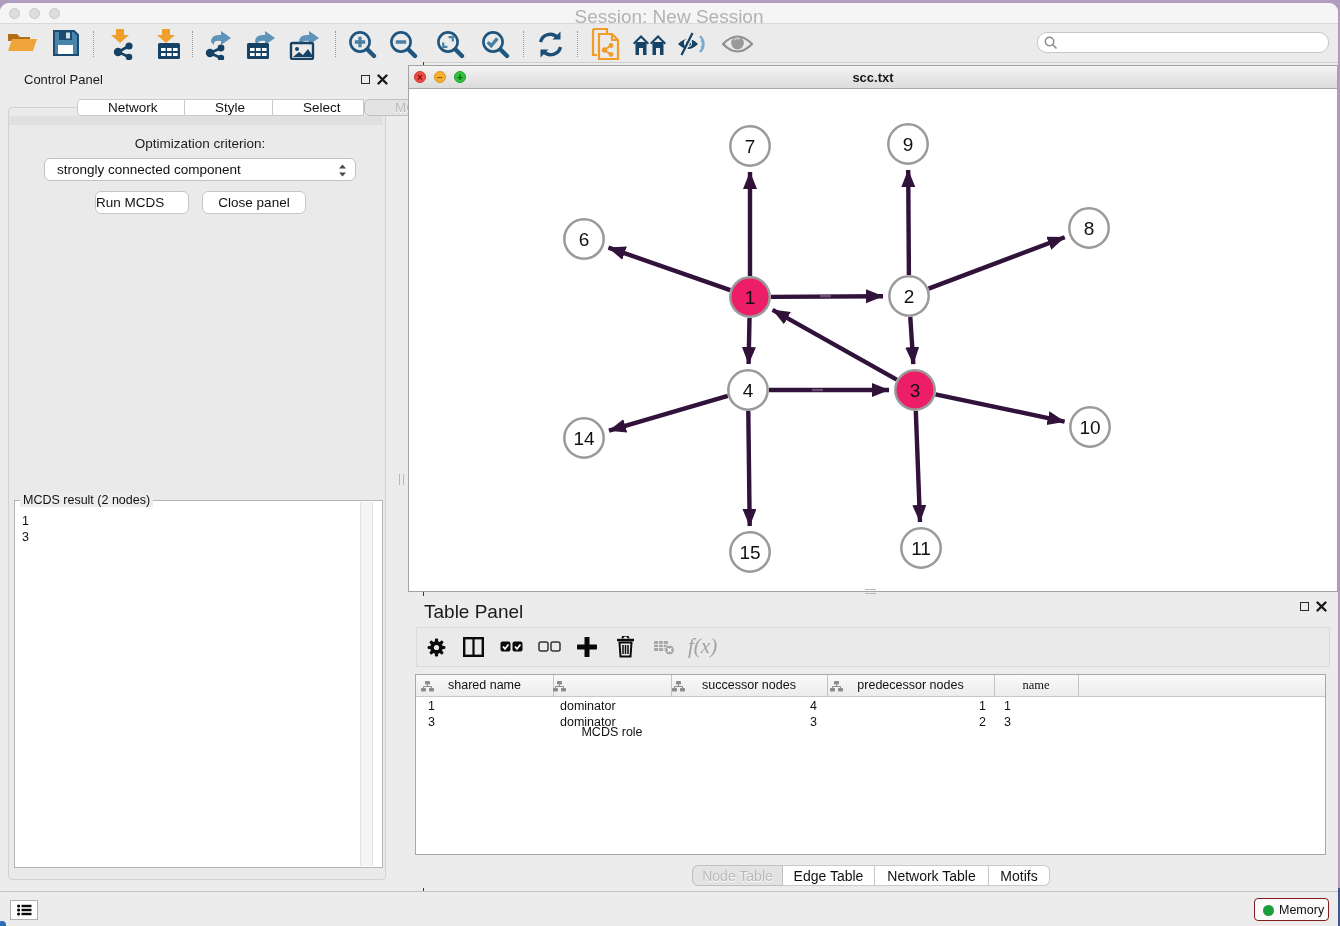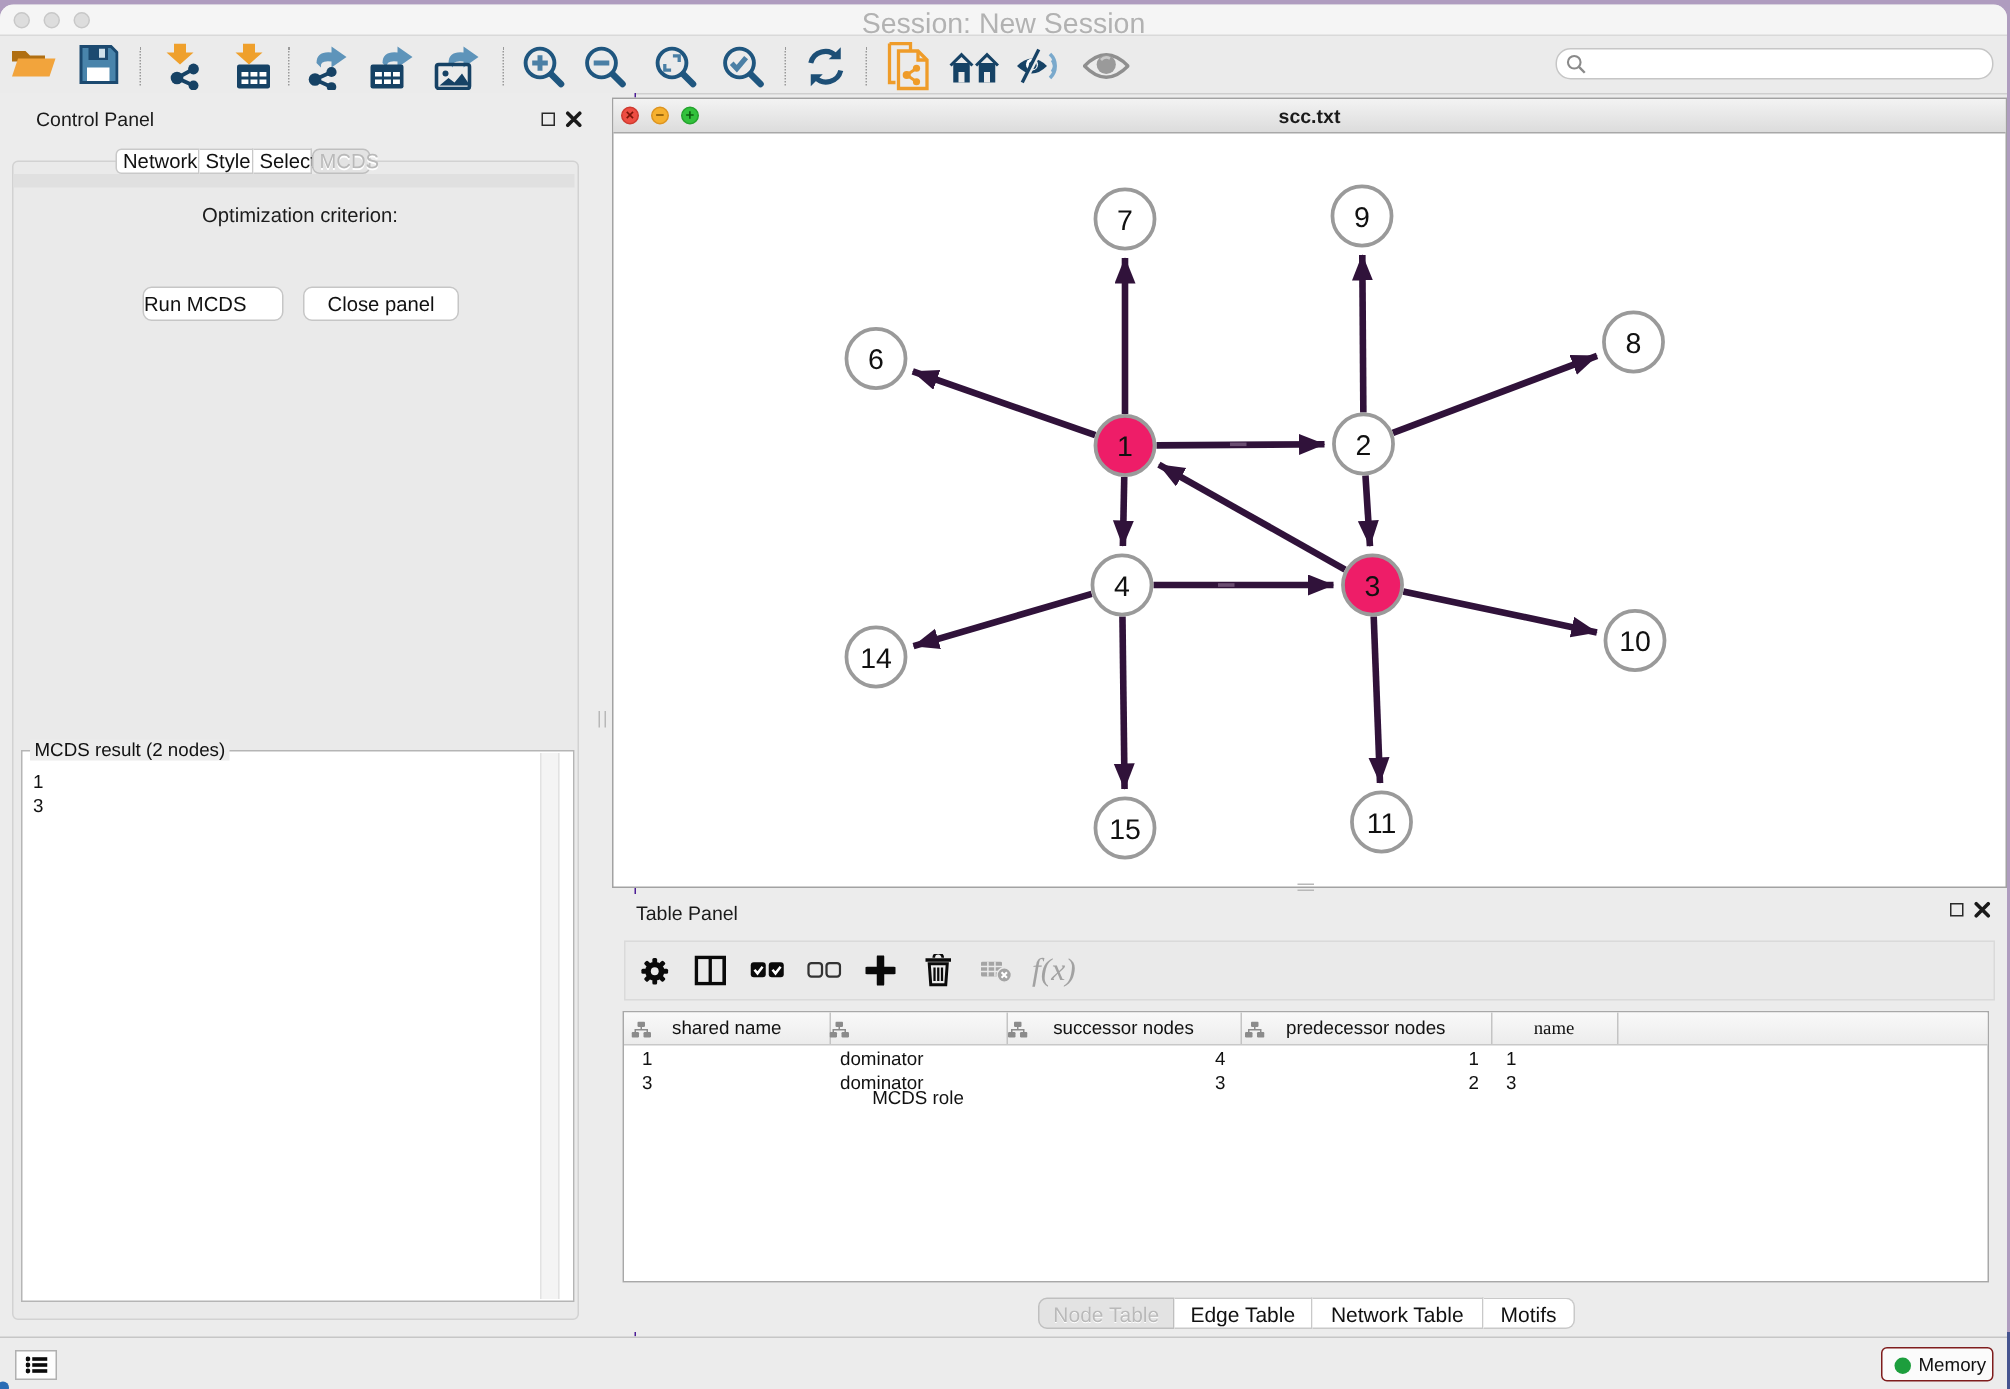--- a/index.html
+++ b/index.html
@@ -22,21 +22,21 @@
              border:1px solid #c6c6c6;border-radius:10px;}
   
   #cpanel{position:absolute;left:0;top:59px;width:424px;height:829px;background:#ececec;
           border-right:1px solid #4c1d95;box-sizing:border-box;}
   #cpanel .ptitle{position:absolute;left:24px;top:10px;font-size:13px;color:#1a1a1a;}
   .floatico{position:absolute;width:9px;height:9px;border:1.6px solid #2a2a2a;box-sizing:border-box;}
   #tabpane{position:absolute;left:8px;top:45px;width:376px;height:771px;background:#eaeaea;
            border:1px solid #d2d2d2;border-radius:4px;}
   #tabstrip{position:absolute;left:77px;top:37px;height:17px;display:flex;font-size:13.5px;}
   .tab{background:#fff;border:1px solid #c9c9c9;border-left:none;color:#111;
-       padding:0 4px;line-height:16px;text-align:center;white-space:nowrap;}
+       padding:0 30px;line-height:16px;text-align:center;white-space:nowrap;}
   .tab.first{border-left:1px solid #c9c9c9;border-radius:4px 0 0 4px;}
   .tab.sel{background:#e3e3e3;border-radius:5px;color:#b9b9b9;
            text-shadow:0 1px 0 #ffffff;border:1px solid #bfbfbf;}
   
   #netwin{position:absolute;left:408px;top:62px;width:930px;height:527px;
           border:1px solid #a2a2a2;box-sizing:border-box;background:#fff;}
   #nettitle{position:absolute;left:0;top:0;width:100%;height:23px;
             background:linear-gradient(#f3f3f3,#dcdcdc);border-bottom:1px solid #a8a8a8;box-sizing:border-box;}
   .mtl{position:absolute;top:4.5px;width:12px;height:12px;border-radius:50%;box-sizing:border-box;
        text-align:center;font-size:10px;font-weight:bold;line-height:11px;}
@@ -210,20 +210,27 @@
     </svg>
     <div id="tabpane"></div>
     <div style="position:absolute;left:9px;top:54px;width:374px;height:9px;background:#e0e0e0;"></div>
     <div id="tabstrip">
       <div class="tab first" style="width:46px;">Network</div>
       <div class="tab" style="width:27px;">Style</div>
       <div class="tab" style="width:30px;">Select</div>
       <div class="tab sel" style="width:29px;">MCDS</div>
     </div>
     <div class="abs" style="left:5px;top:74px;width:390px;text-align:center;font-size:13.5px;color:#1c1c1c;">Optimization criterion:</div>
+    <div class="abs" style="left:44px;top:96px;width:312px;height:23px;background:#fff;border:1px solid #c2c2c2;border-radius:6px;box-sizing:border-box;">
+      <div class="abs" style="left:12px;top:3px;font-size:13.5px;color:#111;">strongly connected component</div>
+      <svg class="abs" style="right:7px;top:4px;" width="11" height="15" viewBox="0 0 11 15">
+        <path d="M2,5.5 L5.5,1.5 L9,5.5 z" fill="#4a4a4a"></path>
+        <path d="M2,9.5 L5.5,13.5 L9,9.5 z" fill="#4a4a4a"></path>
+      </svg>
+    </div>
     <div class="abs" style="left:95px;top:129px;width:94px;height:23px;background:#fff;border:1px solid #c6c6c6;border-radius:6px;box-sizing:border-box;text-align:left;font-size:13.5px;color:#111;line-height:21px;">Run MCDS</div>
     <div class="abs" style="left:202px;top:129px;width:104px;height:23px;background:#fff;border:1px solid #c6c6c6;border-radius:6px;box-sizing:border-box;text-align:center;font-size:13.5px;color:#111;line-height:21px;">Close panel</div>
     <div class="abs" style="left:14px;top:438px;width:369px;height:368px;background:#fff;border:1px solid #b5b5b5;box-sizing:border-box;">
       <div class="abs" style="right:9px;top:1px;width:11px;height:364px;background:#f4f4f4;border-left:1px solid #e2e2e2;border-right:1px solid #e2e2e2;"></div>
       <div class="abs" style="left:7px;top:13px;font-size:12.5px;color:#111;">1</div>
       <div class="abs" style="left:7px;top:29px;font-size:12.5px;color:#111;">3</div>
     </div>
     <div class="abs" style="left:20px;top:431px;background:#ececec;padding:0 3px;font-size:12.5px;color:#111;">MCDS result (2 nodes)</div>
   </div>
   <div id="netwin">
@@ -282,21 +289,21 @@
         <text x="748" y="397">4</text>
           <text x="915" y="397">3</text>
         <text x="584" y="445">14</text>
           <text x="1090" y="434">10</text>
         <text x="750" y="559">15</text>
           <text x="921" y="555">11</text>
       </g>
     </svg>
   </div>
   <div id="tpanel">
-    <div class="abs" style="left:16px;top:5px;font-size:13px;color:#1a1a1a;">Table Panel</div>
+    <div class="abs" style="left:16px;top:5px;font-size:19px;color:#1a1a1a;">Table Panel</div>
     <div class="floatico" style="left:892px;top:6px;"></div>
     <svg class="abs" style="left:908px;top:5px;" width="11" height="11" viewBox="0 0 11 11">
       <path d="M1.5,1.5 L9.5,9.5 M9.5,1.5 L1.5,9.5" stroke="#1a1a1a" stroke-width="2.4" stroke-linecap="round"></path>
     </svg>
     <div class="abs" style="left:8px;top:31px;width:914px;height:40px;background:#eaeaea;border:1px solid #dadada;box-sizing:border-box;"></div>
 
     <svg class="abs" style="left:19px;top:42px;" width="19" height="19" viewBox="0 0 19 19">
       <g fill="#0a0a0a">
         <circle cx="9.5" cy="9.5" r="6.4"></circle>
         <g>

